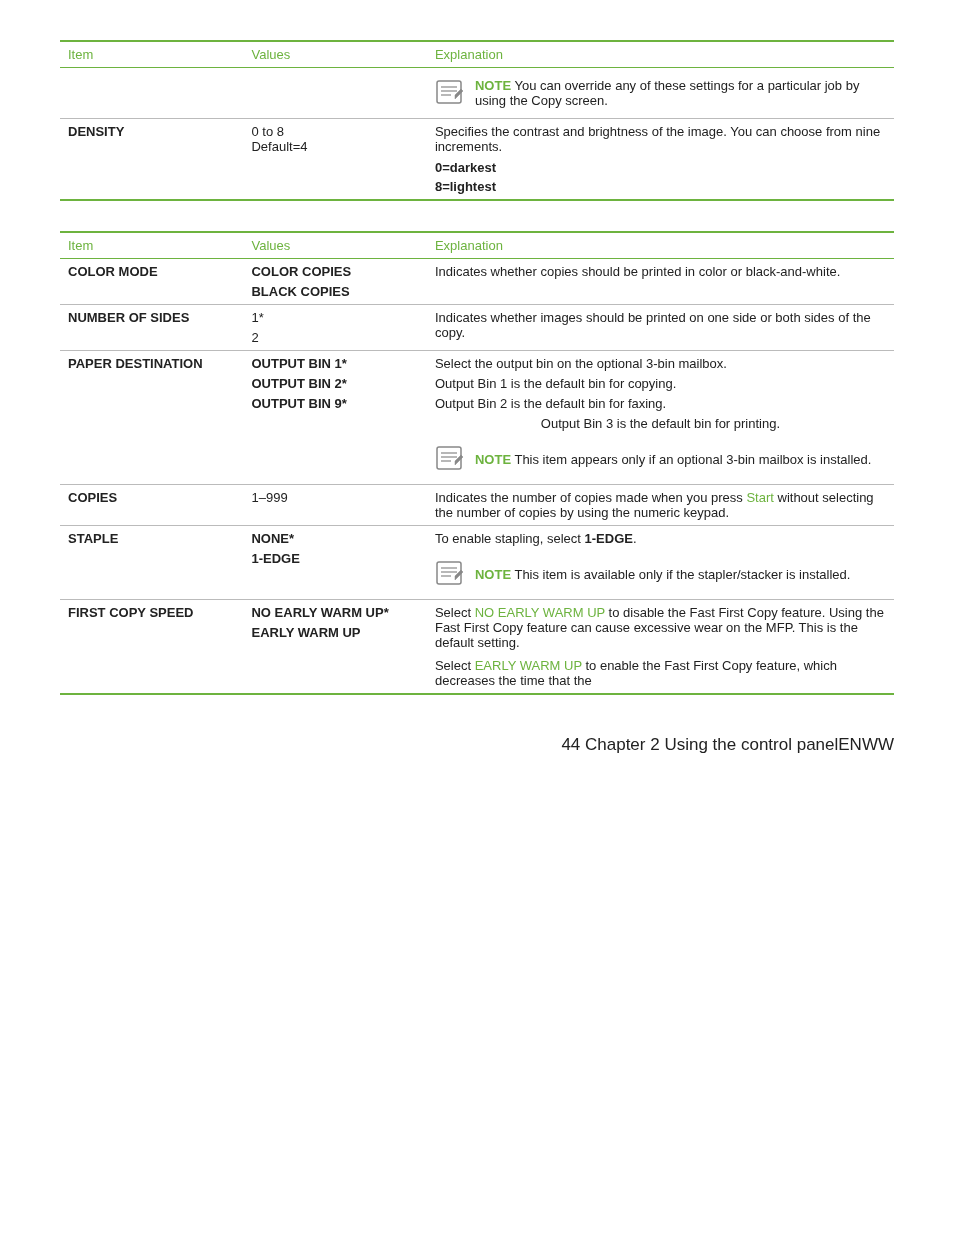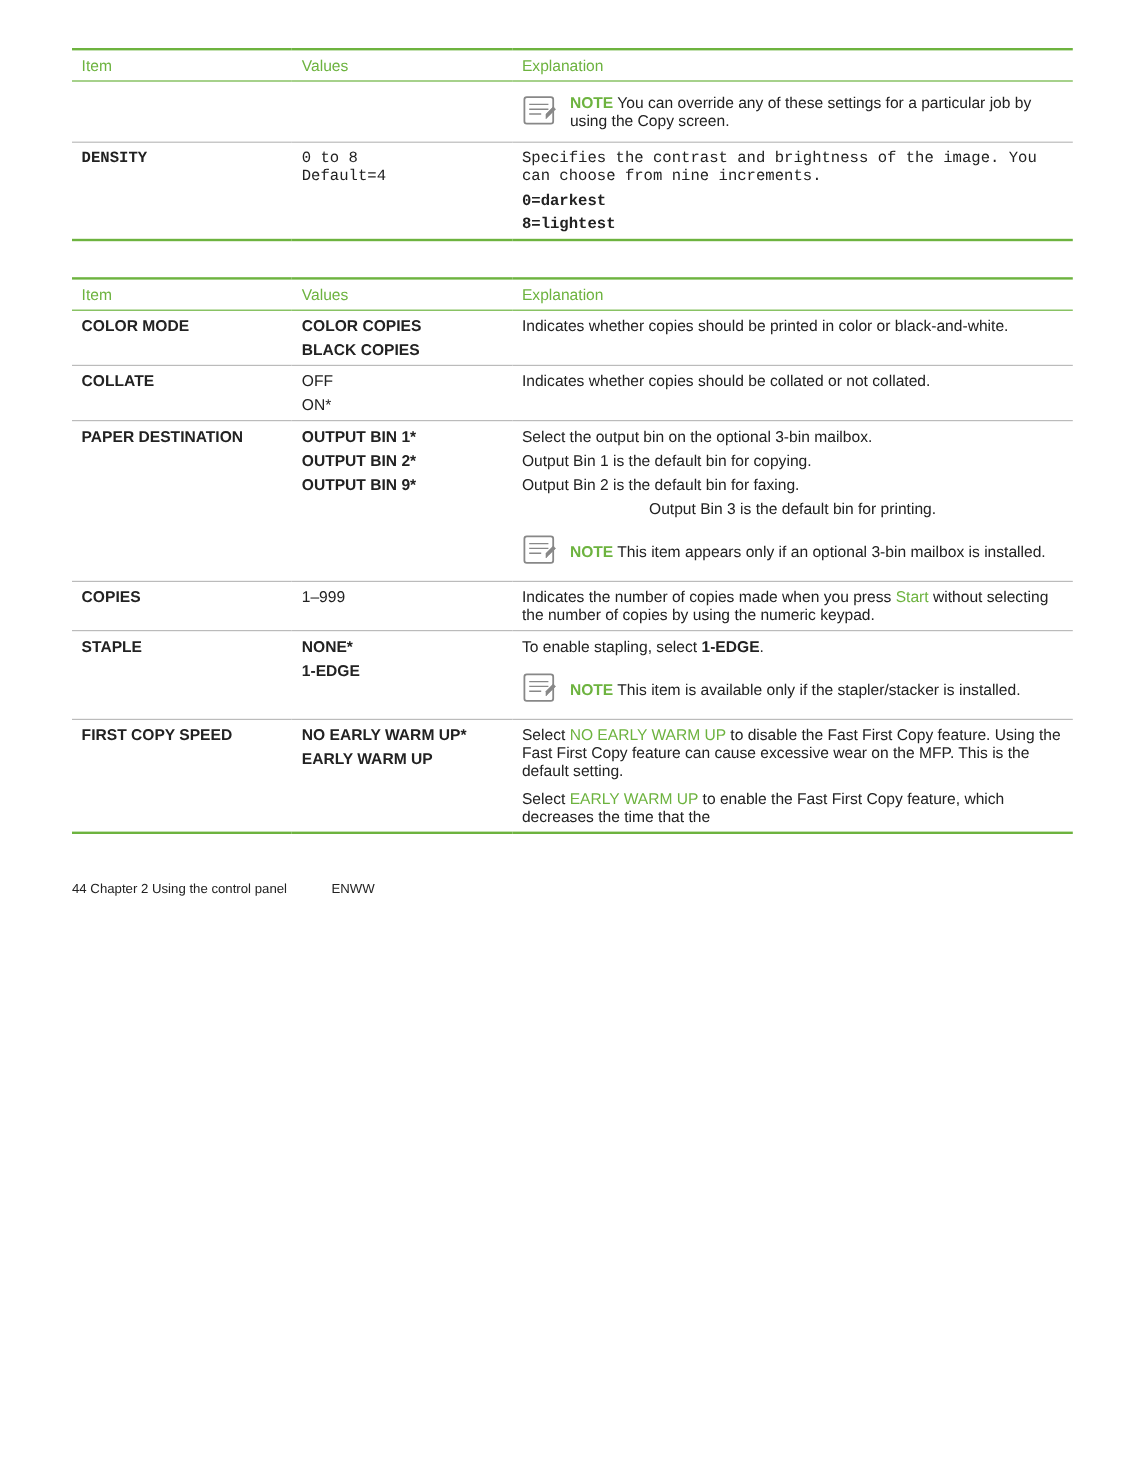--- a/index.html
+++ b/index.html
@@ -41,25 +41,24 @@
     }
     .section-intro {
       font-size: 13px;
       margin-bottom: 16px;
     }
     .link-green { color: #6db33f; text-decoration: none; }
 
     
     .footer {
       display: flex;
-      justify-content: flex-start;
+      justify-content: flex-end;
       align-items: center;
       margin-top: 40px;
-      font-size: 11px;
-      gap: 37px;
+      font-size: 17px;
     }
 
     table.main-table {
       width: 100%;
       border-collapse: collapse;
     }
     table.main-table th {
       color: #6db33f;
       font-weight: normal;
       padding: 5px 8px;
@@ -71,21 +70,20 @@
       padding: 5px 8px;
       vertical-align: top;
       font-size: 13px;
     }
 
     .sep-row td {
       border-bottom: 1px solid #bbb;
     }
     .final-row td {
       border-bottom: 2px solid #6db33f;
-      font-family: Liberation Mono, monospace;
     }
 
     .green-text { color: #6db33f; }
   </style>
 </head>
 <body>
 
 <table class="main-table">
   <thead>
     <tr>
@@ -148,29 +146,29 @@
 
     <tr class="sep-row">
       <td><span class="item-label">COLOR MODE</span></td>
       <td>
         <div><strong>COLOR COPIES</strong></div>
         <div style="margin-top:5px;"><strong>BLACK COPIES</strong></div>
       </td>
       <td>Indicates whether copies should be printed in color or black-and-white.</td>
     </tr>
 
-
-    <tr class="sep-row">
-      <td><span class="item-label">COLLATE</span></td>
-      <td>
-        <div>OFF</div>
-        <div style="margin-top:5px;">ON*</div>
-      </td>
-      <td>Indicates whether copies should be collated or not collated.</td>
-    </tr>
+    <tr class="sep-row">
+      <td><span class="item-label">NUMBER OF SIDES</span></td>
+      <td>
+        <div>1*</div>
+        <div style="margin-top:5px;">2</div>
+      </td>
+      <td>Indicates whether images should be printed on one side or both sides of the copy.</td>
+    </tr>
+
 
     <tr class="sep-row">
       <td><span class="item-label">PAPER DESTINATION</span></td>
       <td>
         <div><strong>OUTPUT BIN 1*</strong></div>
         <div style="margin-top:5px;"><strong>OUTPUT BIN 2*</strong></div>
         <div style="margin-top:5px;"><strong>OUTPUT BIN 9*</strong></div>
       </td>
       <td>
         <div style="margin-bottom:5px;">Select the output bin on the optional 3-bin mailbox.</div>

